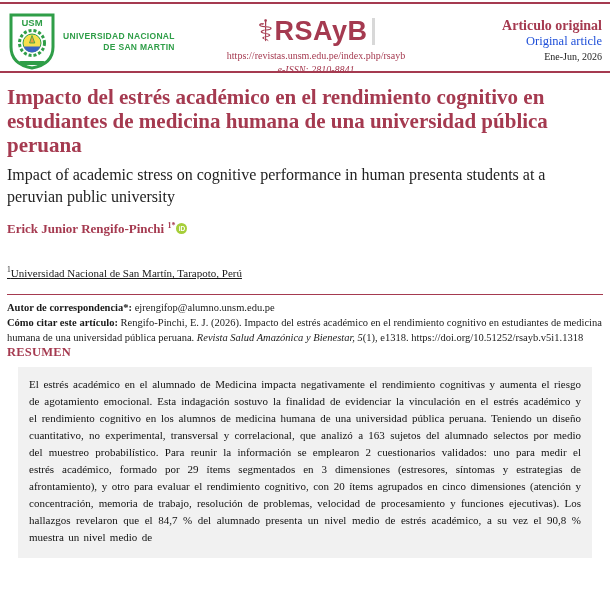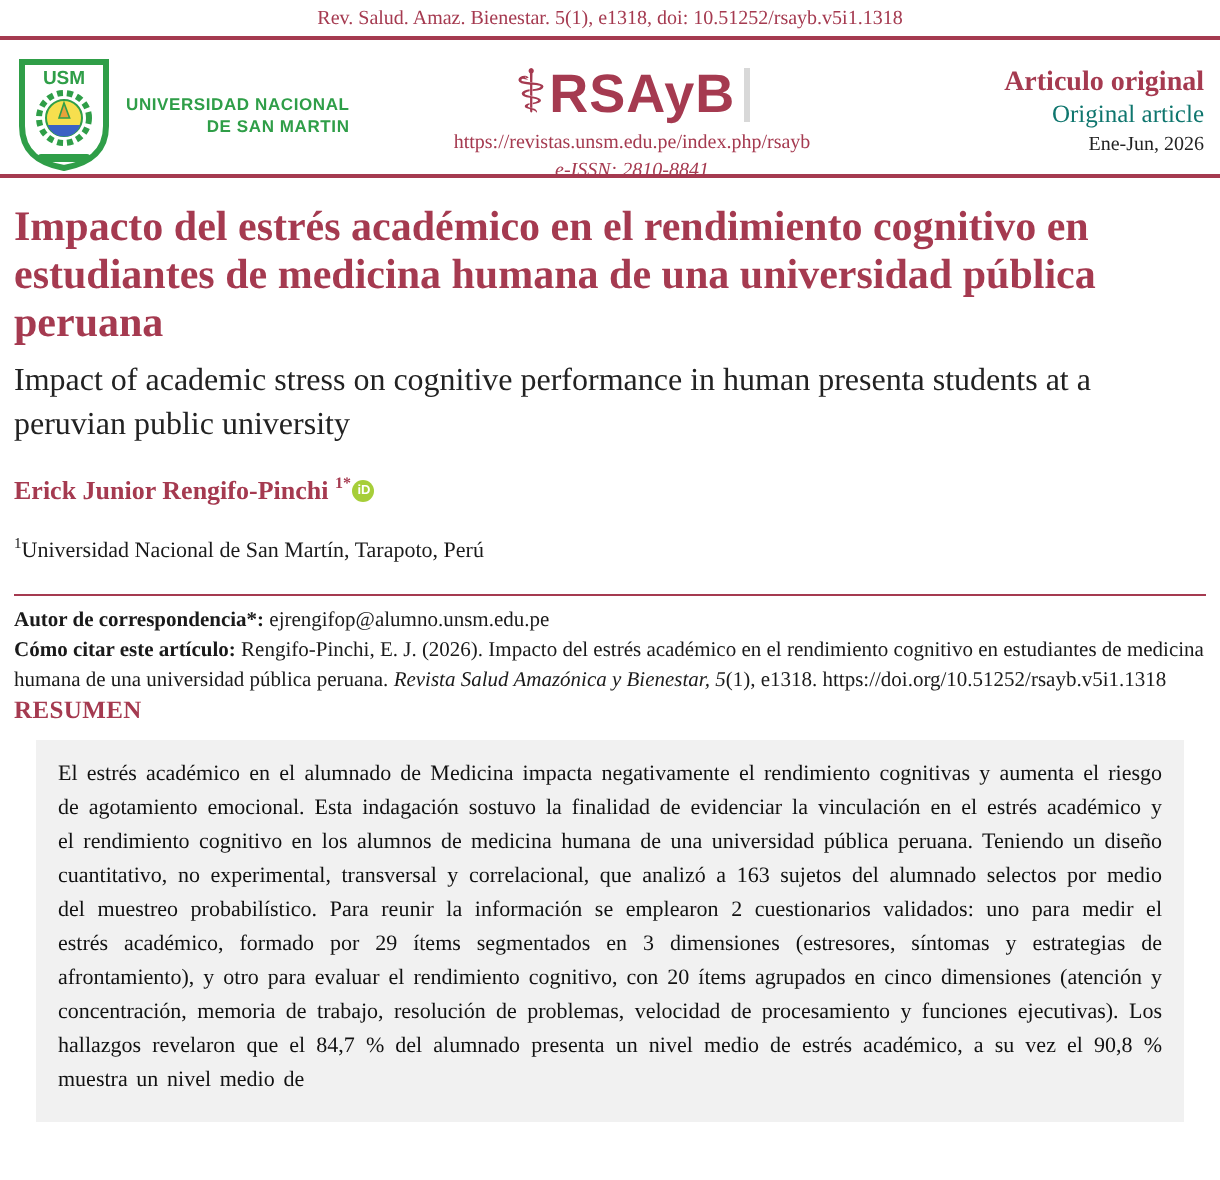--- a/index.html
+++ b/index.html
@@ -38,41 +38,41 @@
   .logo-word {
     font-family: "Liberation Sans", sans-serif; font-weight: bold;
     font-size: 27px; letter-spacing: 0.5px; line-height: 30px;
   }
   .logo-bar { display: inline-block; width: 3px; height: 27px; background: #d8d8d8; margin-left: 4px; }
   .center-url { font-size: 10px; margin-top: 3px; line-height: 12px; }
   .center-issn { font-size: 10px; margin-top: 2px; line-height: 12px; font-style: italic; }
 
   .brand-right { width: 168px; text-align: right; padding-top: 4px; }
   .type-es { font-weight: bold; font-size: 14px; color: #a53a50; line-height: 17px; }
-  .type-en { font-size: 12.5px; color: #0f766e; line-height: 15px; }
+  .type-en { font-size: 12.5px; color: #1d4ed8; line-height: 15px; }
   .period { font-size: 10px; color: #222222; line-height: 14px; margin-top: 1px; }
 
   main { padding: 0 7px; }
   .title-es {
     margin: 12px 0 0; font-size: 21px; line-height: 24px;
     font-weight: bold; color: #a53a50;
   }
   .title-en {
     margin: 7px 0 0; font-size: 16px; line-height: 22px;
     font-weight: normal; color: #222222;
   }
   .author-line { margin-top: 13px; font-size: 13px; font-weight: bold; color: #a53a50; }
   .sup { font-size: 8px; vertical-align: super; }
   .orcid {
     display: inline-block; width: 11px; height: 11px; border-radius: 50%;
     background: #a6ce39; color: #ffffff;
     font-family: "Liberation Sans", sans-serif; font-size: 6.5px; font-weight: bold;
     text-align: center; line-height: 11px; vertical-align: 2px; margin-left: 1px;
   }
-  .affiliation { margin-top: 14px; font-size: 11px; color: #1a1a1a; }
+  .affiliation { margin-top: 28px; font-size: 11px; color: #1a1a1a; text-decoration: underline; }
   .sup-aff { font-size: 7.5px; vertical-align: super; }
 
   .meta { margin-top: 5px; font-size: 10.5px; color: #1a1a1a; }
   .meta-line { line-height: 16.5px; }
   .cite { line-height: 14.5px; }
 
   .resumen {
     margin-top: 0; color: #a53a50; font-weight: bold;
     font-size: 12.5px; letter-spacing: 0.2px;
   }
@@ -81,21 +81,20 @@
     padding: 9px 11px 12px 11px;
     font-size: 11px; line-height: 17px; text-align: justify;
     word-spacing: 1.6px; color: #111111;
   }
 </style>
 </head>
 <body>
 
 <div class="page">
 
-  <div class="masthead">Rev. Salud. Amaz. Bienestar. 5(1), e1318, doi: 10.51252/rsayb.v5i1.1318</div>
   <hr class="rule rule-thick">
 
   <div class="band">
     <div class="brand-left">
       <svg width="48" height="57" viewBox="0 0 48 57">
         <path d="M3 2 H45 V34 C45 48 35 53 24 55 C13 53 3 48 3 34 Z" fill="#ffffff" stroke="#2f9e48" stroke-width="3"></path>
         <text x="24" y="13" text-anchor="middle" font-family="Liberation Sans, sans-serif" font-size="9.5" font-weight="bold" fill="#2f9e48">USM</text>
         <circle cx="24" cy="30" r="12.5" fill="#ffffff" stroke="#2f9e48" stroke-width="3" stroke-dasharray="3 2"></circle>
         <circle cx="24" cy="30" r="9" fill="#f7df4e" stroke="#2f9e48" stroke-width="1"></circle>
         <path d="M15.8 33.5 A8.7 8.7 0 0 0 32.2 33.5 Z" fill="#3b62c4"></path>

